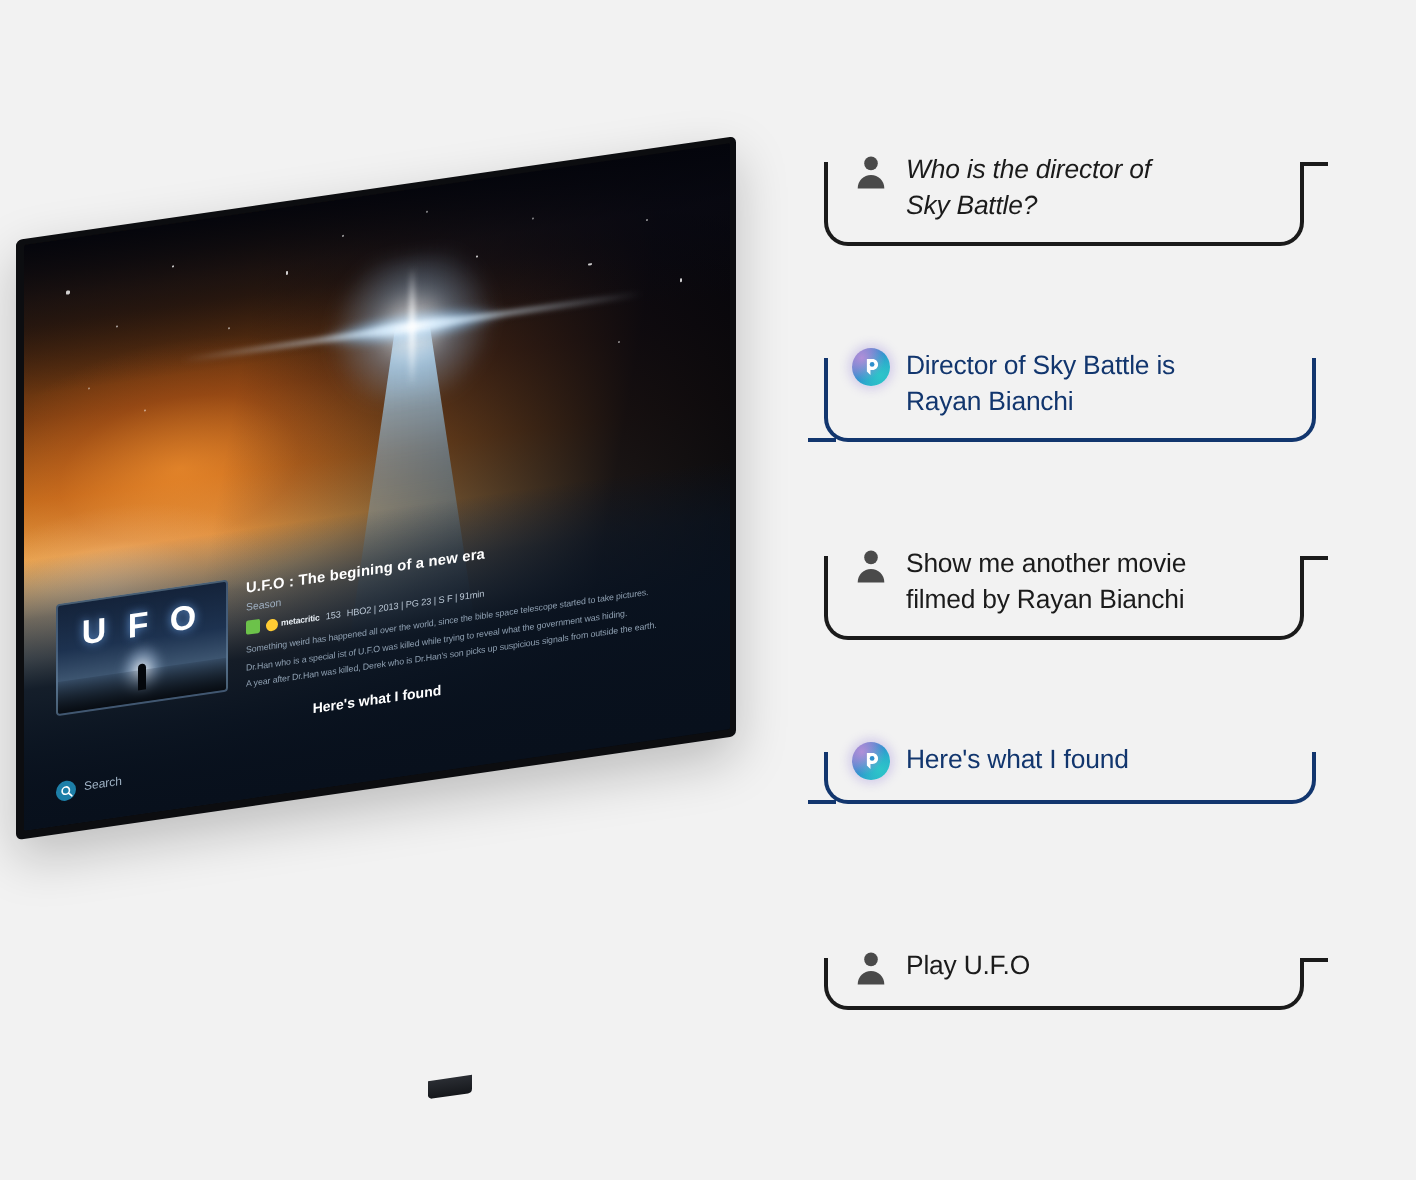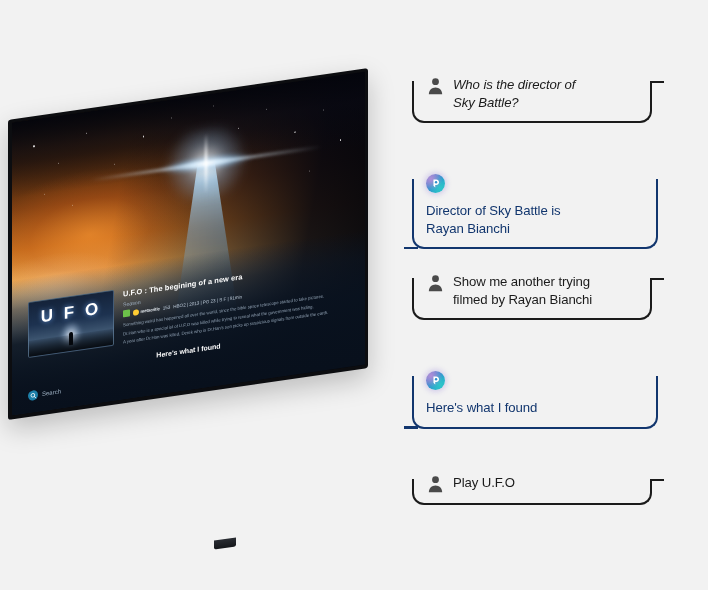--- a/index.html
+++ b/index.html
@@ -381,21 +381,21 @@
   .bubble.user { --bc: #1b1b1b; }
   .bubble.user .frame { left: 8px; right: 42px; }
   .bubble.user .stub { right: 30px; top: 6px; width: 14px; }
   .bubble.user .content { padding-left: 22px; }
   .bubble.user .btext { color: #1b1b1b; }
 
   
   .bubble.bixby { --bc: #12366e; }
   .bubble.bixby .frame { left: 8px; right: 36px; border-radius: 0 0 12px 12px; }
   .bubble.bixby .stub { left: 0px; bottom: 0px; width: 14px; }
-  .bubble.bixby .content { padding-left: 22px; flex-direction: column; }
+  .bubble.bixby .content { padding-left: 22px; }
   .bubble.bixby .btext { color: #12366e; }
 
   
   .ico {
     flex: 0 0 auto;
     width: 19px; height: 19px;
     margin-top: 1px;
     position: relative;
   }
   .person-ico svg { display: block; }
@@ -540,21 +540,21 @@
     <div class="bubble user" style="top:197px;">
       <div class="frame"></div>
       <div class="stub"></div>
       <div class="content">
         <span class="ico person-ico">
           <svg width="19" height="19" viewBox="0 0 24 24">
             <circle cx="12" cy="7.2" r="4.3" fill="#4a4a4a"></circle>
             <path d="M3.6 23c0-4.9 3.8-8.4 8.4-8.4s8.4 3.5 8.4 8.4z" fill="#4a4a4a"></path>
           </svg>
         </span>
-        <span class="btext">Show me another trying
+        <span class="btext">Show me another movie
 filmed by Rayan Bianchi</span>
       </div>
     </div>
 
     <div class="bubble bixby" style="top:295px;">
       <div class="frame"></div>
       <div class="stub"></div>
       <div class="content">
         <span class="ico bixby-ico">
           <svg width="11" height="11" viewBox="0 0 24 24">

